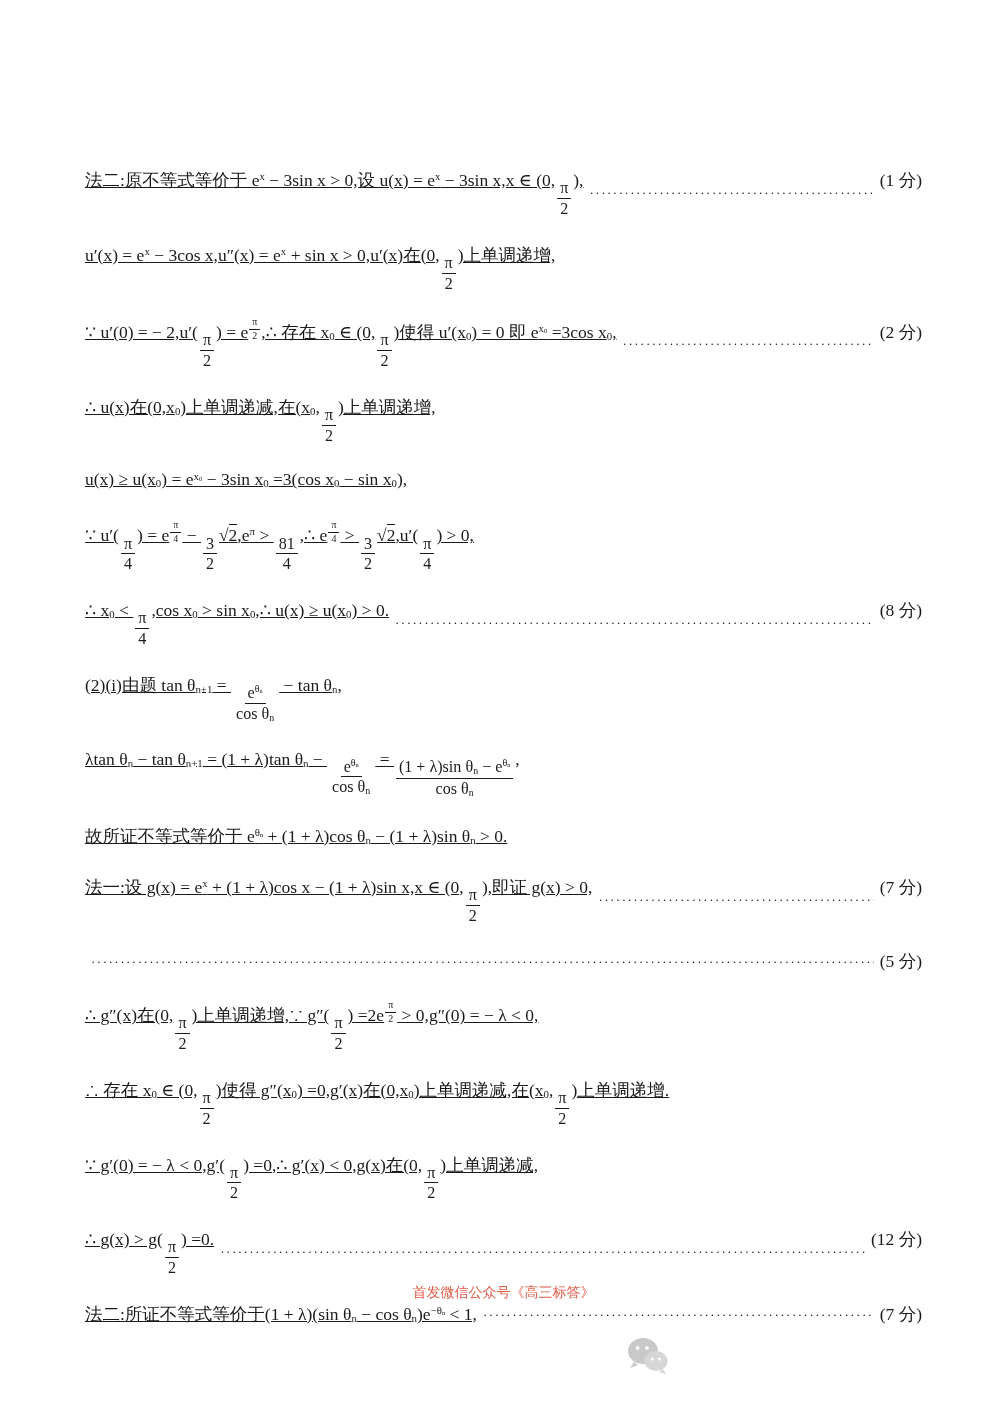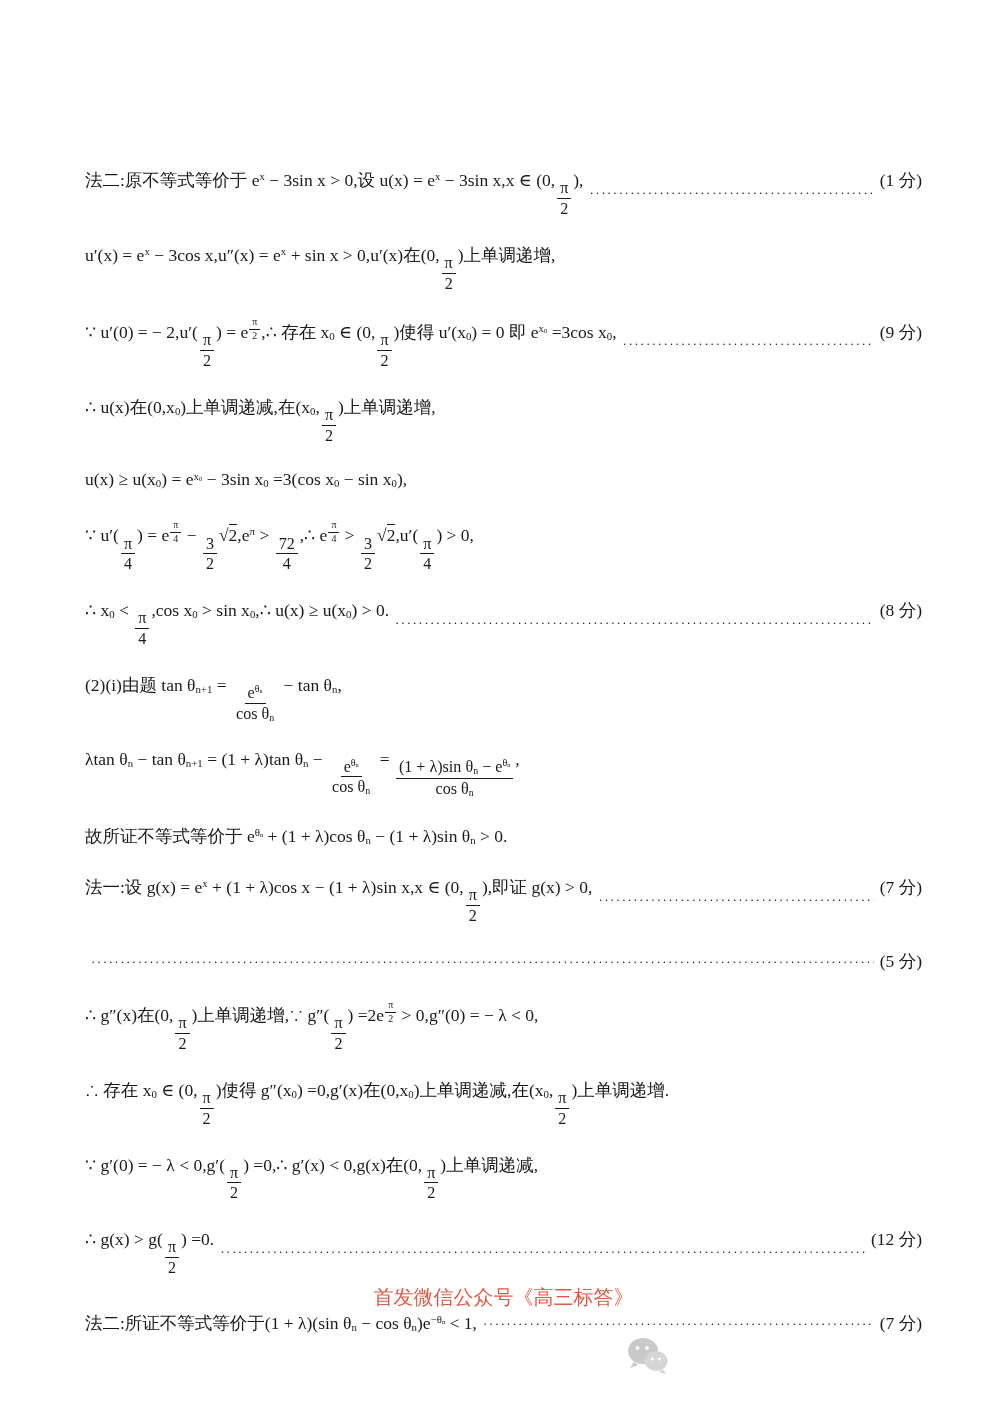--- a/index.html
+++ b/index.html
@@ -13,21 +13,21 @@
     overflow: hidden;
   }
   .content { padding: 168px 70px 0 85px; }
   .line {
     display: flex;
     align-items: baseline;
     font-size: 17.5px;
     margin-bottom: 25px;
     min-height: 26px;
   }
-  .math { white-space: nowrap; }
+  .math { white-space: nowrap; text-decoration: underline; }
   .dots {
     flex: 1 1 auto;
     overflow: hidden;
     white-space: nowrap;
     font-size: 13px;
     letter-spacing: 1.5px;
     margin: 0 6px;
     color: #222;
     align-self: center;
   }
@@ -44,21 +44,21 @@
     font-size: 0.92em;
     text-align: center;
   }
   .frac .num { border-bottom: 1px solid currentColor; padding: 0 3px 1px; white-space: nowrap; }
   .frac .den { padding: 1px 3px 0; white-space: nowrap; }
   .sup .frac { vertical-align: middle; margin: 0 1px; }
   .sqrt { white-space: nowrap; }
   .sqrt .rad { border-top: 1px solid currentColor; }
   .watermark {
     text-align: center;
-    font-size: 20px;
+    font-size: 14px;
     margin: -18px 0 0 0;
     font-family: Liberation Mono, monospace;
   }
   .wechat { position: absolute; left: 625px; top: 1335px; }
 </style>
 </head>
 <body>
 
 <main class="content" id="lines-container">
     <div class="line">
@@ -80,21 +80,21 @@
           <span class="num">π</span>
           <span class="den">2</span>
         </span>) = e<span class="sup"><span class="frac">
             <span class="num">π</span>
             <span class="den">2</span>
           </span></span>,∴ 存在 x<span class="sub">0</span> ∈ (0,<span class="frac">
           <span class="num">π</span>
           <span class="den">2</span>
         </span>)使得 u′(x<span class="sub">0</span>) = 0 即 e<span class="sup">x<span class="sub">0</span></span> =3cos x<span class="sub">0</span>,</span>
       <span class="dots">············································································································································································································································································································</span>
-      <span class="score">(9 分)</span>
+      <span class="score">(2 分)</span>
     </div>
     <div class="line">
       <span class="math">∴ u(x)在(0,x<span class="sub">0</span>)上单调递减,在(x<span class="sub">0</span>,<span class="frac">
           <span class="num">π</span>
           <span class="den">2</span>
         </span>)上单调递增,</span>
     </div>
     <div class="line">
       <span class="math">u(x) ≥ u(x<span class="sub">0</span>) = e<span class="sup">x<span class="sub">0</span></span> − 3sin x<span class="sub">0</span> =3(cos x<span class="sub">0</span> − sin x<span class="sub">0</span>),</span>
     </div>
@@ -102,21 +102,21 @@
       <span class="math">∵ u′(<span class="frac">
           <span class="num">π</span>
           <span class="den">4</span>
         </span>) = e<span class="sup"><span class="frac">
             <span class="num">π</span>
             <span class="den">4</span>
           </span></span> − <span class="frac">
           <span class="num">3</span>
           <span class="den">2</span>
         </span><span class="sqrt">√<span class="rad">2</span></span>,e<span class="sup">π</span> &gt; <span class="frac">
-          <span class="num">72</span>
+          <span class="num">81</span>
           <span class="den">4</span>
         </span>,∴  e<span class="sup"><span class="frac">
             <span class="num">π</span>
             <span class="den">4</span>
           </span></span> &gt; <span class="frac">
           <span class="num">3</span>
           <span class="den">2</span>
         </span><span class="sqrt">√<span class="rad">2</span></span>,u′(<span class="frac">
           <span class="num">π</span>
           <span class="den">4</span>

